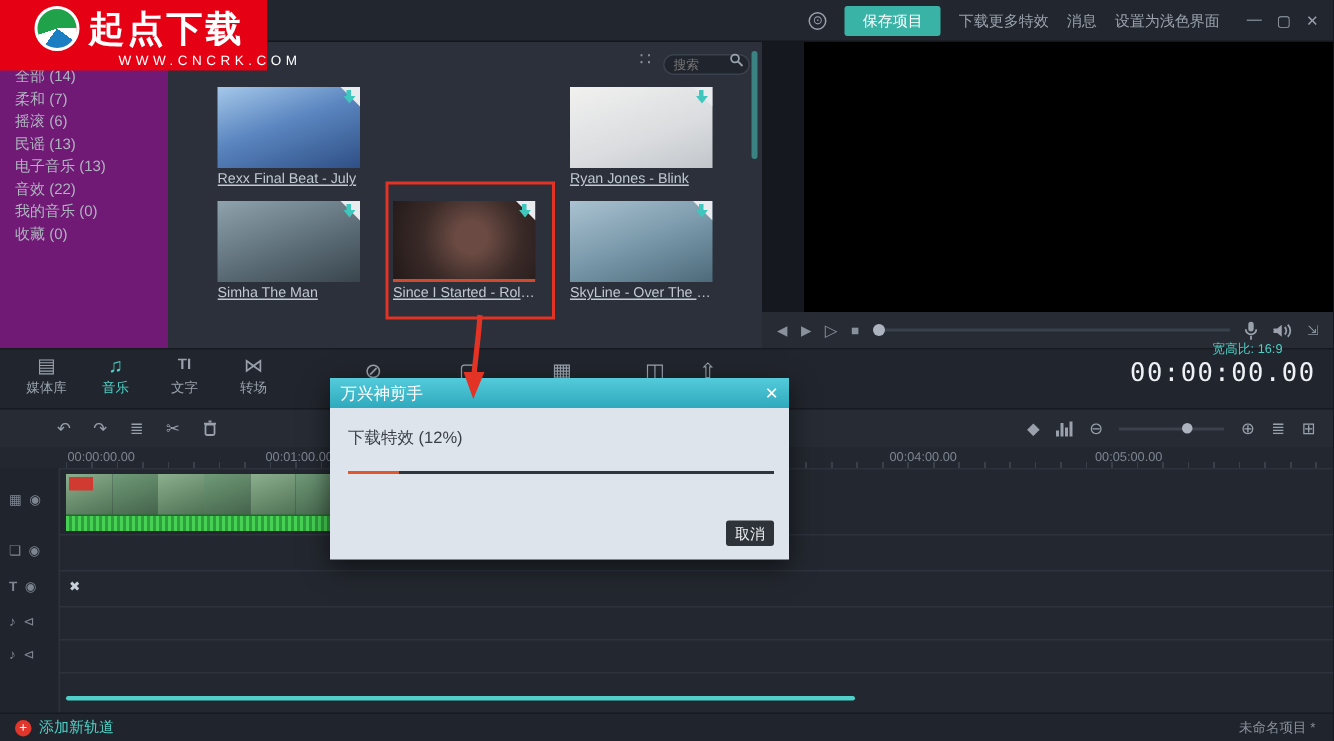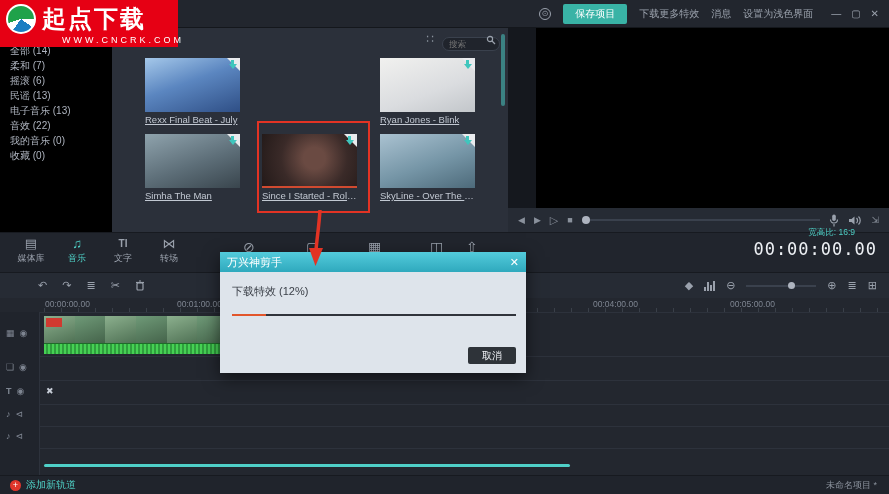--- a/index.html
+++ b/index.html
@@ -12,28 +12,28 @@
             border-bottom:1px solid #14171c; z-index:20; }
   .topbar .tb-item { color:#9aa1ac; font-size:10px; cursor:default; }
   .user-circ { width:12px; height:12px; border:1px solid #9aa1ac; border-radius:50%; display:inline-flex;
                align-items:center; justify-content:center; color:#9aa1ac; font-size:8px; }
   .save-btn { background:#39b3a6; color:#ffffff; font-size:10px; padding:3px 12px; border-radius:2px; }
   .win-ctrls { display:flex; gap:10px; margin-left:6px; }
   .win-ctrls span { color:#9aa1ac; font-size:10px; }
 
   
   .watermark { position:absolute; left:0; top:0; width:178px; height:47px; background:#e60014; z-index:80;
-               display:flex; flex-direction:column; justify-content:center; padding-left:6px; }
+               display:flex; flex-direction:column; justify-content:center; padding-left:23px; }
   .wm-row { display:flex; align-items:center; gap:6px; }
   .wm-icon { width:30px; height:30px; border-radius:50%; background:conic-gradient(#1fa24a 0 25%, #ffffff 25% 35%, #1b7ec2 35% 60%, #ffffff 60% 70%, #1fa24a 70% 100%); border:2px solid #ffffff; }
   .wm-title { color:#ffffff; font-size:24px; font-weight:bold; letter-spacing:2px; }
   .wm-sub { color:#ffffff; font-size:9px; letter-spacing:3px; margin-left:56px; }
 
   
-  .sidebar { position:absolute; left:0; top:28px; width:112px; height:204px; background:#000000; z-index:5; }
+  .sidebar { position:absolute; left:0; top:28px; width:112px; height:204px; background:#701a75; z-index:5; }
   .side-item { position:absolute; left:10px; color:#aeb4bf; font-size:10px; white-space:nowrap; }
 
   
   .media { position:absolute; left:112px; top:28px; width:396px; height:204px; background:#2b303a; z-index:4; }
   .view-toggle { position:absolute; right:74px; top:4px; color:#8a919c; font-size:12px; }
   .searchwrap { position:absolute; right:8px; top:5px; width:58px; height:14px; }
   .searchwrap input { width:58px; height:14px; background:#20242c; border:1px solid #3a414d; border-radius:7px;
                       color:#aab0ba; font-size:8.5px; padding:0 15px 0 6px; outline:none; font-family:"Liberation Sans", sans-serif; }
   .mag { position:absolute; right:4px; top:2px; }
   .media-scroll { position:absolute; right:3px; top:6px; width:4px; height:72px; background:#49c6c0; opacity:.55; border-radius:2px; }
@@ -121,21 +121,21 @@
   .dialog { position:absolute; left:220px; top:252px; width:306px; height:121px; z-index:60;
             box-shadow:0 5px 16px rgba(0,0,0,.55); }
   .dlg-title { height:20px; background:linear-gradient(#53cbdb,#2fa9bd); display:flex; align-items:center;
                padding:0 7px; }
   .dlg-title .dt { color:#ffffff; font-size:11px; }
   .dlg-close { margin-left:auto; color:#ffffff; font-size:11px; }
   .dlg-body { position:relative; height:101px; background:#dee4eb; }
   .dlg-label { position:absolute; left:12px; top:12px; color:#3a3f47; font-size:11px; }
   .dlg-track { position:absolute; left:12px; right:10px; top:42px; height:2px; background:#30343b; }
   .dlg-fill { height:2px; background:#e2562b; width:12%; }
-  .dlg-cancel { position:absolute; right:10px; bottom:9px; width:48px; height:17px; background:#2e3339;
+  .dlg-cancel { position:absolute; right:10px; bottom:9px; width:32px; height:17px; background:#2e3339;
                 color:#eef1f5; font-size:10px; border-radius:2px; display:flex; align-items:center; justify-content:center;margin-top:11px; }
 
   svg .ln { stroke:#9aa1ac; stroke-width:1.2; fill:none; }
   svg .fl { fill:#9aa1ac; }
 </style>
 </head>
 <body>
 
 <div class="stage">
 

